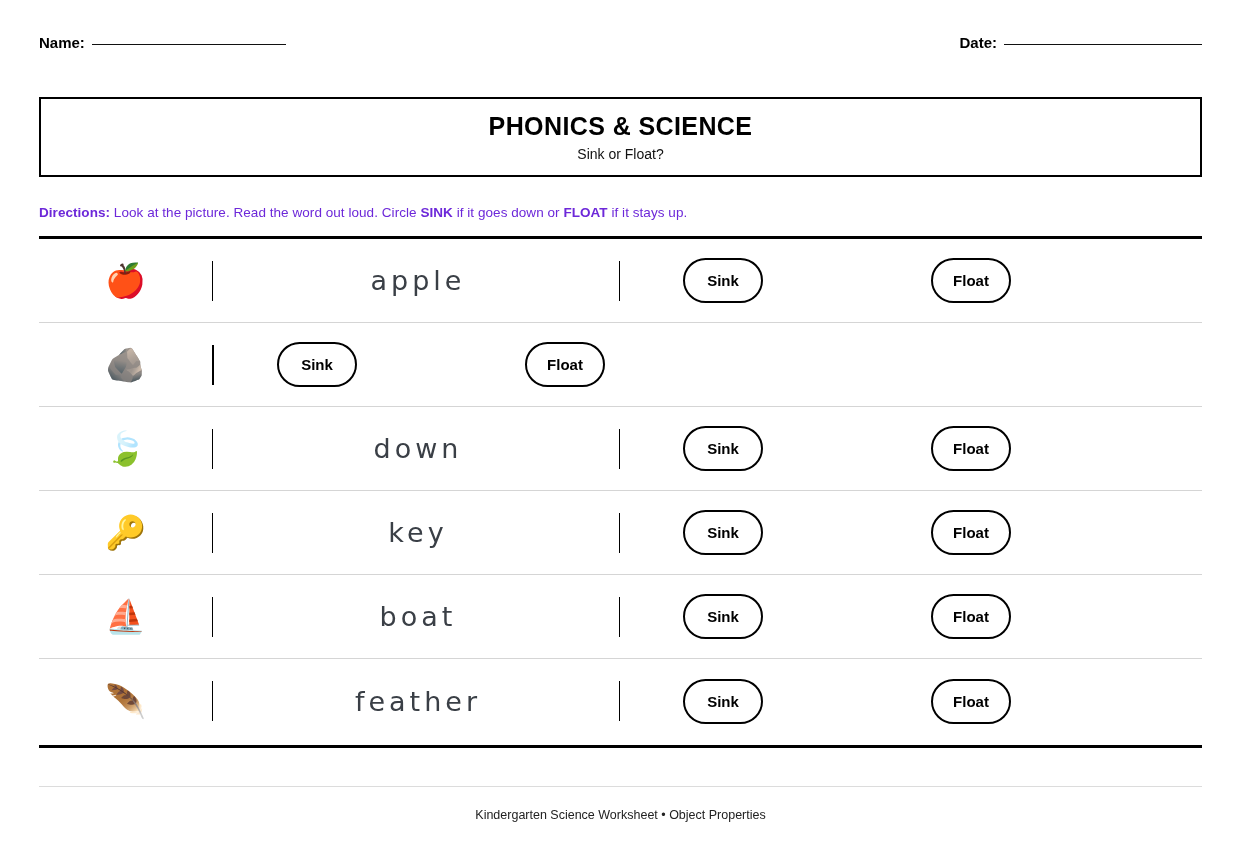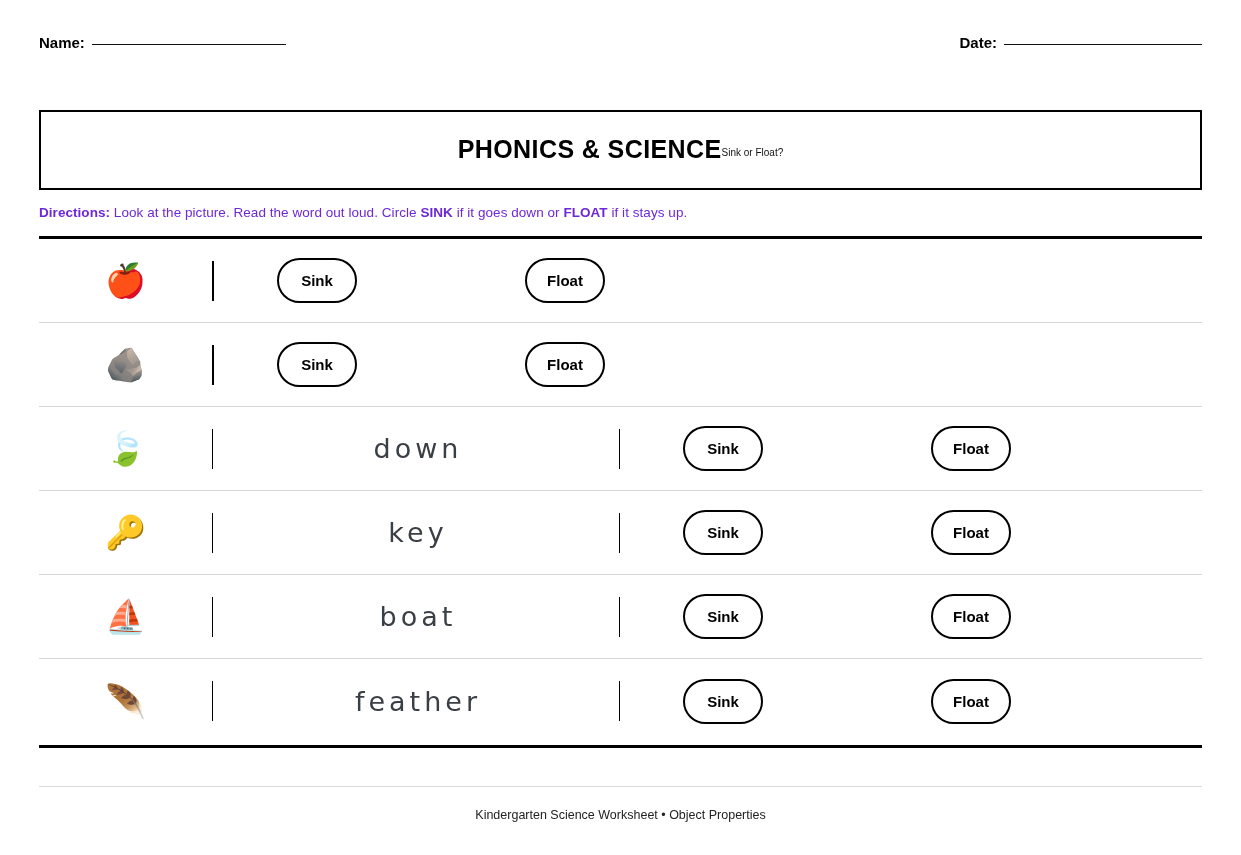--- a/index.html
+++ b/index.html
@@ -45,39 +45,39 @@
     position: relative;
     top: -3px;
   }
   .rule-name { width: 194px; }
   .rule-date { width: 198px; }
 
   
   .titlebox {
     position: absolute;
     left: 39px;
-    top: 110px;
+    top: 97px;
     width: 1163px;
     height: 80px;
     border: 2.4px solid #000;
     box-sizing: border-box;
     display: flex;
-    flex-direction: row;
+    flex-direction: column;
     align-items: center;
     justify-content: center;
   }
   .title-main {
     font-size: 25px;
     font-weight: bold;
     letter-spacing: 0.4px;
     color: #000;
     line-height: 1.1;
   }
   .title-sub {
-    font-size: 10px;
+    font-size: 14px;
     color: #111;
     margin-top: 6px;
     line-height: 1;
   }
 
   
   .directions {
     position: absolute;
     left: 39px;
     top: 205px;
@@ -219,20 +219,23 @@
 </div>
 
 <div class="rule-thick-top"></div>
 
 <div class="rows" id="rows-container">
     <div class="row">
       <div class="cell-icon">
         <span class="emoji">🍎</span>
       </div>
       <div class="divider"></div>
+      <div class="cell-word">
+        <span class="word">apple</span>
+      </div>
       <div class="divider"></div>
       <div class="cell-choices">
         <div class="choice-spacer-left"></div>
         <div class="pill">Sink</div>
         <div class="choice-gap"></div>
         <div class="pill">Float</div>
       </div>
     </div>
     <div class="row">
       <div class="cell-icon">

